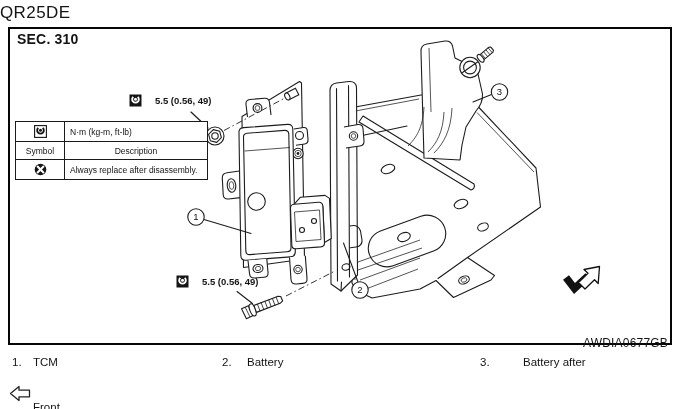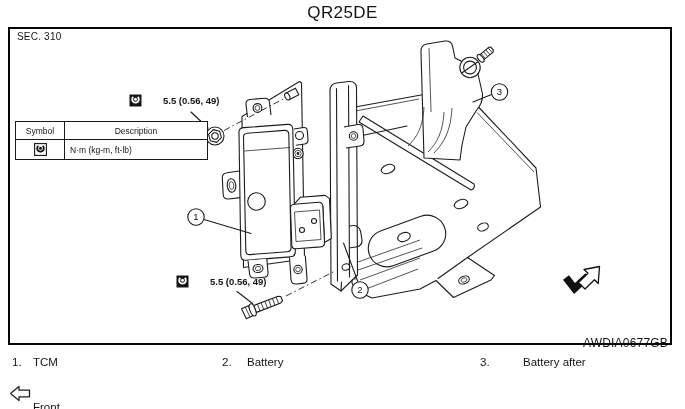--- a/index.html
+++ b/index.html
@@ -2,38 +2,38 @@
 <html><head>
 <meta charset="utf-8">
 <style>
   html,body{margin:0;padding:0;}
   body{
     width:685px;height:409px;position:relative;overflow:hidden;
     background:#ffffff;color:#141414;
     font-family:"Liberation Sans","DejaVu Sans",sans-serif;
     -webkit-font-smoothing:antialiased;
   }
-  .title{position:absolute;top:3px;left:0;width:100%;text-align:center;
+  .title{position:absolute;top:3px;left:0;width:100%;text-align:left;
     font-size:17px;letter-spacing:.4px;}
   .figure-box{position:absolute;left:8px;top:27px;width:664px;height:318px;
     box-sizing:border-box;border:2px solid #060606;background:#fff;}
-  .sec{position:absolute;left:17px;top:31px;font-size:10px;font-weight:normal;letter-spacing:.2px;}
+  .sec{position:absolute;left:17px;top:31px;font-size:14px;font-weight:bold;letter-spacing:.2px;}
   .art{position:absolute;left:0;top:0;}
 
   table.legend{position:absolute;left:15px;top:121px;border-collapse:collapse;
     font-size:8.5px;background:#fff;}
   table.legend th,table.legend td{border:1px solid #1a1a1a;height:17px;}
   table.legend th{font-weight:normal;padding:0 3px;}
   .col-sym{width:42px;text-align:center;}
   .col-desc{width:136px;text-align:center;}
   td.sym{text-align:center;vertical-align:middle;}
   td.sym svg{vertical-align:middle;}
   td.desc{text-align:left;padding:0 2px 0 5px;white-space:nowrap;}
 
-  .torque{position:absolute;display:flex;align-items:center;gap:21px;
+  .torque{position:absolute;display:flex;align-items:center;gap:13px;
     font-weight:bold;font-size:9.5px;white-space:nowrap;}
   .torque-upper{left:129px;top:94px;}
   .torque-lower{left:176px;top:275px;}
 
   .figcode{position:absolute;top:336px;right:17px;font-size:12px;letter-spacing:.2px;}
 
   .pnum,.plabel{position:absolute;top:356px;font-size:11.5px;}
   .front-label{position:absolute;left:33px;top:385px;font-size:11.5px;margin-top:16px;}
   .front-arrow{position:absolute;left:9px;top:385px;}
 
@@ -168,33 +168,42 @@
     <path d="M 566,277.5 L 574.5,288.5 L 588,276" fill="none" stroke="#111" stroke-width="7.5"></path>
     <path d="M 599.5,266.5 L 584,269.5 L 588,273.2 L 578.5,282.5 L 585,289 L 594.5,279.7 L 598.2,283.5 Z" fill="#fff" stroke="#111" stroke-width="1.3" stroke-linejoin="round"></path>
   </g>
 </svg>
 
 <div class="sec">SEC. 310</div>
 
 <table class="legend">
   <tbody>
       <tr>
-    <th class="col-sym">Symbol</th>
-    <th class="col-desc">Description</th>
-  </tr>
-  <tr>
     <td class="sym">
       <svg viewBox="0 0 13 13" width="13" height="13">
         <rect x="0.6" y="0.6" width="11.8" height="11.8" fill="#fff" stroke="#141414" stroke-width="1.1"></rect>
         <path d="M 4.3,2.9 A 3.3,3.3 0 1 0 8.7,2.9" fill="none" stroke="#141414" stroke-width="1.9"></path>
         <circle cx="6.5" cy="5.3" r="1.5" fill="#141414"></circle>
       </svg>
     </td>
     <td class="desc">N·m (kg-m, ft-lb)</td>
   </tr>
+  <tr>
+    <th class="col-sym">Symbol</th>
+    <th class="col-desc">Description</th>
+  </tr>
+  <tr>
+    <td class="sym">
+      <svg viewBox="0 0 13 13" width="13" height="13">
+        <circle cx="6.5" cy="6.5" r="5.8" fill="#141414"></circle>
+        <path d="M 3.1,3.1 L 9.9,9.9 M 9.9,3.1 L 3.1,9.9" stroke="#fff" stroke-width="2.1"></path>
+      </svg>
+    </td>
+    <td class="desc">Always replace after disassembly.</td>
+  </tr>
 </tbody>
   </table>
 
 <div class="torque torque-upper">
   <svg viewBox="0 0 13 13" width="13" height="13">
     <rect x="0.5" y="0.5" width="12" height="12" fill="#141414"></rect>
     <path d="M 4.3,2.9 A 3.3,3.3 0 1 0 8.7,2.9" fill="none" stroke="#fff" stroke-width="1.9"></path>
     <circle cx="6.5" cy="5.3" r="1.5" fill="#fff"></circle>
   </svg>
   <span>5.5 (0.56, 49)</span>

